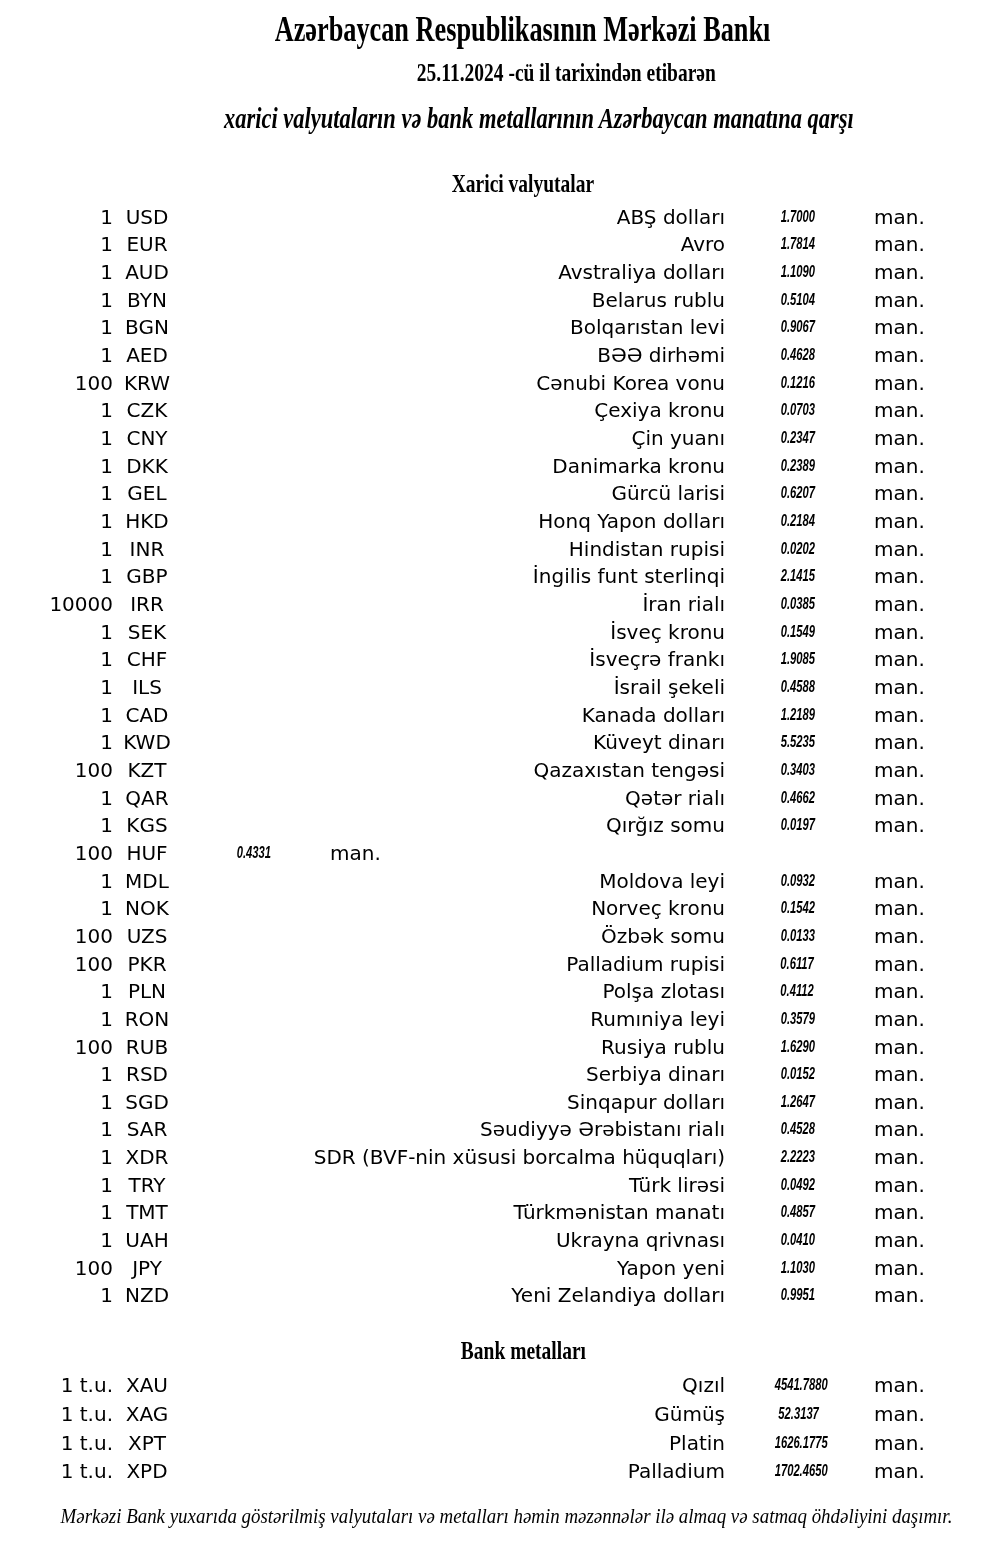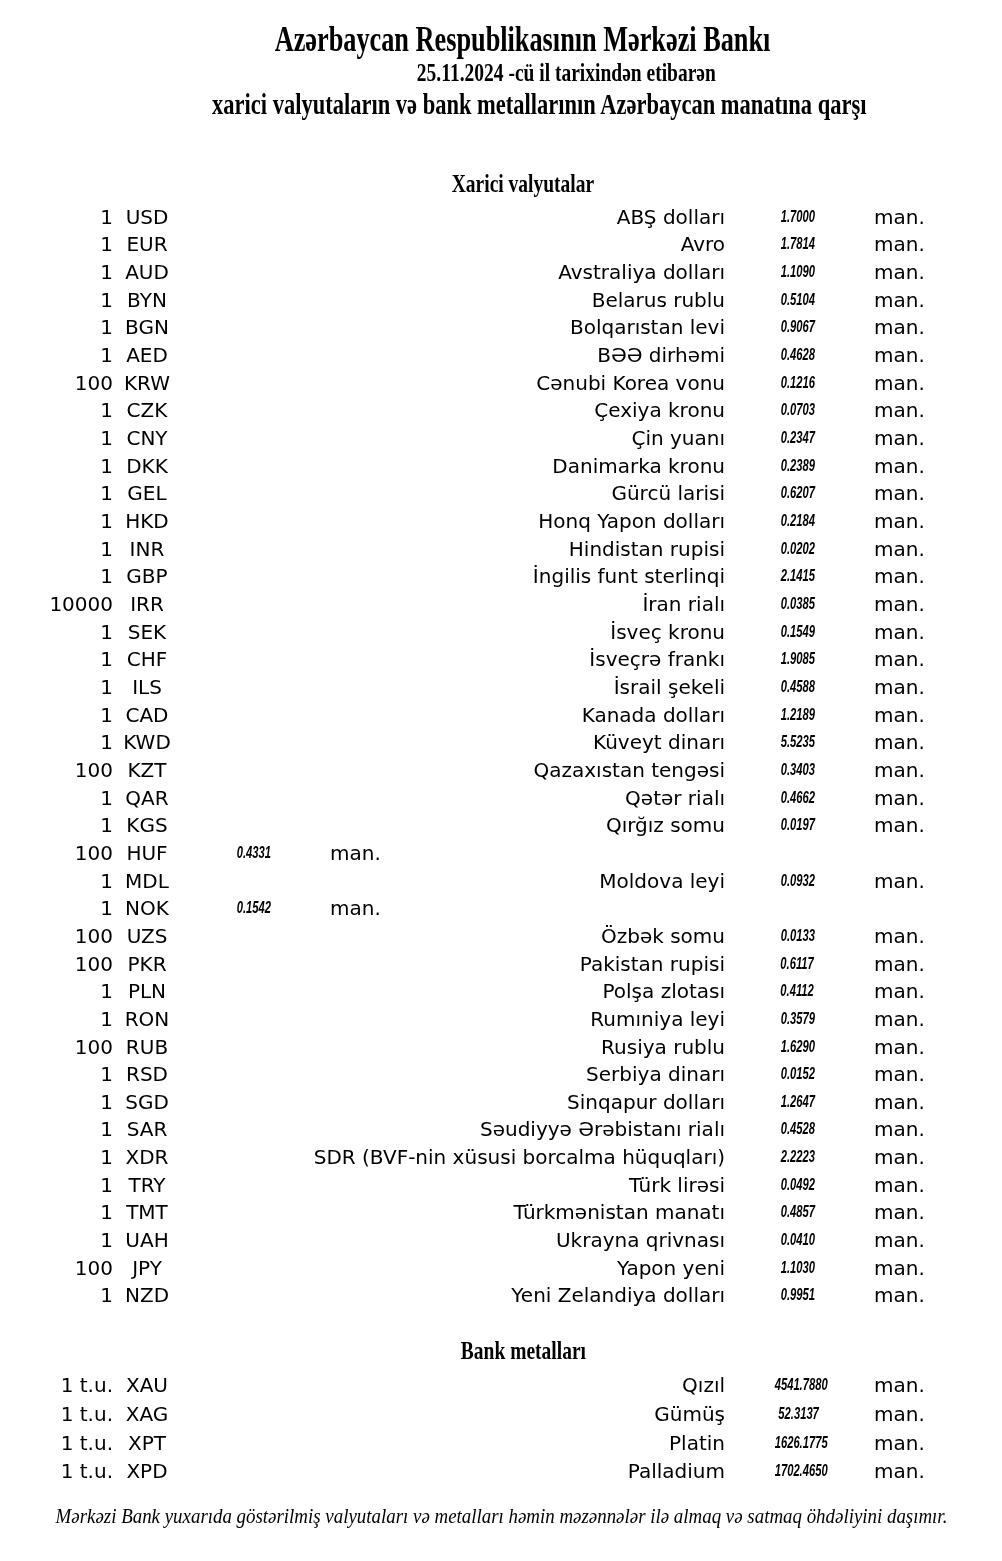--- a/index.html
+++ b/index.html
@@ -6,25 +6,25 @@
   body{
     width:1002px;height:1561px;position:relative;overflow:hidden;
     background:#ffffff;color:#000000;
     font-family:"DejaVu Sans",sans-serif;
   }
   .serif{font-family:"Liberation Serif","DejaVu Serif",serif;}
   .abs{position:absolute;}
   .centered{text-align:center;}
   .cond{display:inline-block;transform-origin:center top;white-space:nowrap;}
 
-  #title{top:18px;left:44px;width:958px;}
+  #title{top:8px;left:44px;width:958px;}
   #title .cond{font-size:36px;font-weight:bold;transform:scaleX(.73);}
   #dateline{top:58px;left:130px;width:872px;}
   #dateline .cond{font-size:26px;font-weight:bold;transform:scaleX(.75);}
-  #subtitle{top:87px;left:76px;width:926px;}
+  #subtitle{top:101px;left:76px;width:926px;font-style:italic;}
   #subtitle .cond{font-size:30px;font-weight:bold;transform:scaleX(.75);}
 
   #h-currencies{top:169px;left:44px;width:958px;}
   #h-metals{top:1336px;left:44px;width:958px;}
   .section-heading .cond{font-size:26px;font-weight:bold;transform:scaleX(.75);}
 
   #currency-rows{top:203px;left:0;width:1002px;}
   #metal-rows{top:1371px;left:0;width:1002px;}
 
   .row{
@@ -37,21 +37,21 @@
   .code{width:68px;flex:none;text-align:center;}
   .name{flex:1;text-align:right;overflow:hidden;}
   .rate{
     width:130px;flex:none;text-align:center;
     font-family:Liberation Sans, sans-serif;
     font-weight:bold;font-style:italic;font-size:16px;
   }
   .rate-text{display:inline-block;transform:scaleX(.70);transform-origin:right center;white-space:nowrap;}
   .man{width:65px;flex:none;box-sizing:border-box;padding-left:19px;}
 
-  #footer{top:1504px;left:0;width:1002px;}
+  #footer{top:1504px;left:0;width:1002px;text-align:right;}
   #footer .cond{
     font-family:"Liberation Serif","DejaVu Serif",serif;
     font-size:21px;font-style:italic;transform:scaleX(.90);
   }
 </style>
 </head>
 <body>
 
 <div id="title" class="abs centered serif">
   <span class="cond">Azərbaycan Respublikasının Mərkəzi Bankı</span>
@@ -240,34 +240,35 @@
     <div class="row">
       <div class="qty">1</div>
       <div class="code">MDL</div>
       <div class="name">Moldova leyi</div>
       <div class="rate"><span class="rate-text">0.0932</span></div>
       <div class="man">man.</div>
     </div>
     <div class="row">
       <div class="qty">1</div>
       <div class="code">NOK</div>
+      <div class="name">Norveç kronu</div>
       <div class="rate"><span class="rate-text">0.1542</span></div>
       <div class="man">man.</div>
     </div>
     <div class="row">
       <div class="qty">100</div>
       <div class="code">UZS</div>
       <div class="name">Özbək somu</div>
       <div class="rate"><span class="rate-text">0.0133</span></div>
       <div class="man">man.</div>
     </div>
     <div class="row">
       <div class="qty">100</div>
       <div class="code">PKR</div>
-      <div class="name">Pakistan rupisi</div>
+      <div class="name">Palladium rupisi</div>
       <div class="rate"><span class="rate-text">0.6117</span></div>
       <div class="man">man.</div>
     </div>
     <div class="row">
       <div class="qty">1</div>
       <div class="code">PLN</div>
       <div class="name">Polşa zlotası</div>
       <div class="rate"><span class="rate-text">0.4112</span></div>
       <div class="man">man.</div>
     </div>

